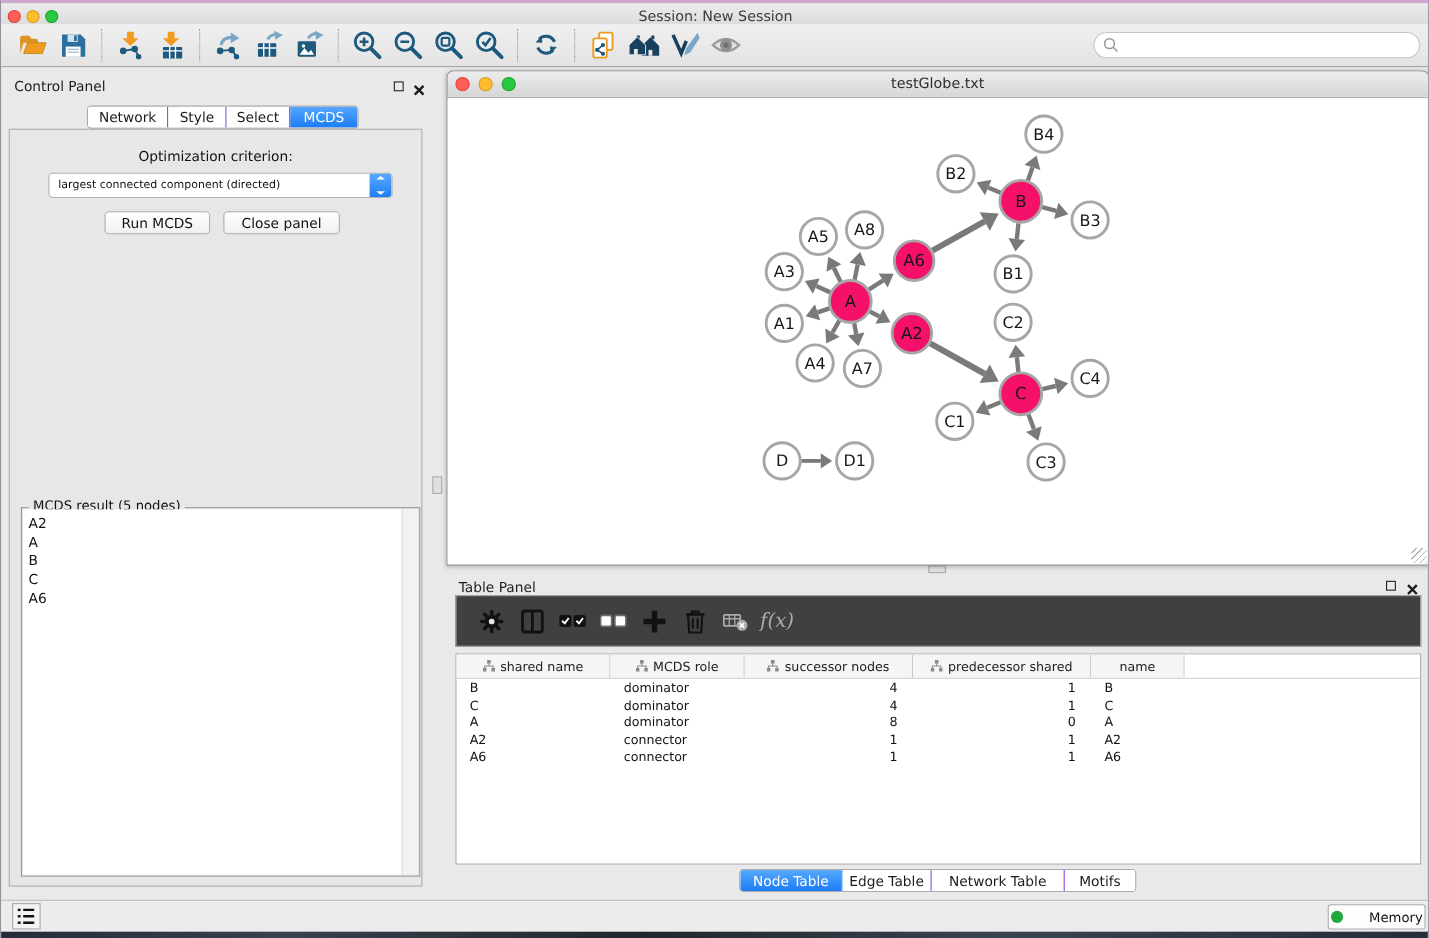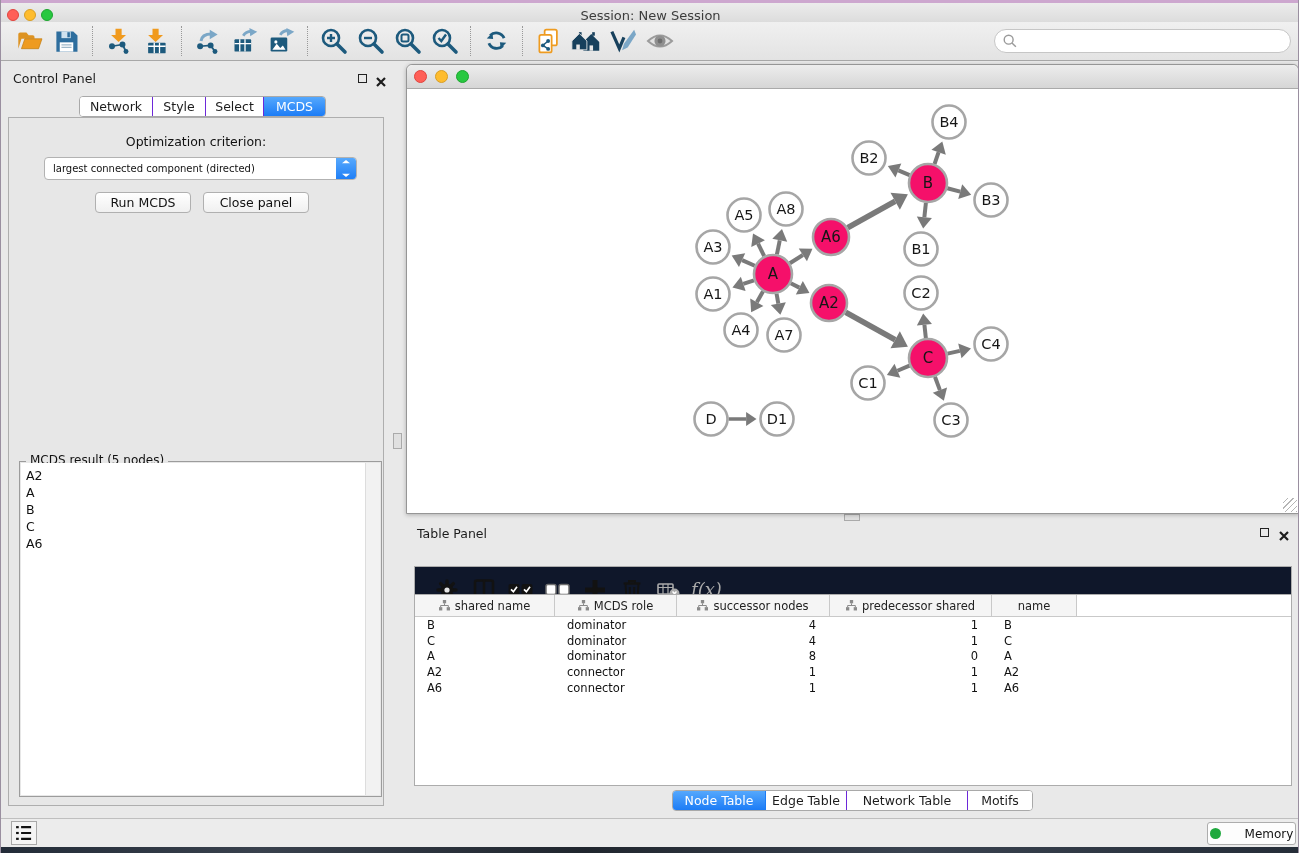--- a/index.html
+++ b/index.html
@@ -60,21 +60,21 @@
   .net-titlebar{position:absolute;left:0;top:0;right:0;height:24px;background:linear-gradient(#ededed,#d6d6d6);
           border-bottom:1px solid #aaa;border-radius:6px 6px 0 0;}
   .net-titlebar .tl{top:5px;width:13px;height:13px;}
   .net-title{position:absolute;left:0;top:4px;width:100%;text-align:center;font-size:13px;color:#2e2e2e;}
   .net-canvas{position:absolute;left:0;top:25px;right:0;bottom:0;background:#fff;}
   .resize-grip{position:absolute;right:1px;bottom:1px;width:14px;height:14px;
      background:repeating-linear-gradient(135deg,transparent 0 3px,#b5b5b5 3px 4px);}
 
   
   .tp-title{left:416px;top:526px;font-size:12.5px;color:#1c1c1c;}
-  .tp-toolbar{left:413px;top:566px;width:878px;height:47px;background:#0f172a;border:1px solid #acacac;
+  .tp-toolbar{left:413px;top:541px;width:878px;height:47px;background:#404040;border:1px solid #acacac;
               display:flex;align-items:center;padding-left:13px;}
   .tp-tbicon{width:37px;height:36px;display:flex;align-items:center;justify-content:center;flex:0 0 auto;}
   .fx{font-family:"DejaVu Serif","Liberation Serif",serif;font-style:italic;font-size:18px;color:#ababab;}
   .tablebox{left:413px;top:594px;width:878px;height:192px;background:#fff;border:1px solid #acacac;overflow:hidden;}
   .thead{display:flex;height:22px;background:#f5f5f5;border-bottom:1px solid #c9c9c9;}
   .th{display:flex;align-items:center;justify-content:center;gap:5px;font-size:11.5px;color:#222;
       border-right:1px solid #c9c9c9;background:#f5f5f5;}
   .th.filler{flex:1;background:#fff;border-right:none;}
   .trow{display:flex;height:15.8px;align-items:center;}
   .td{font-size:11.5px;color:#111;white-space:nowrap;overflow:hidden;}
@@ -304,20 +304,21 @@
   </div>
 
   <div class="abs vgrip"></div>
   <div class="abs hgrip"></div>
 
   <div class="abs netwin">
     <div class="net-titlebar">
       <div class="abs tl red" style="left:7px"></div>
       <div class="abs tl yellow" style="left:28px"></div>
       <div class="abs tl green" style="left:49px"></div>
+      <div class="net-title">testGlobe.txt</div>
     </div>
     <div class="net-canvas">
       <svg id="graph-svg" width="891" height="424">
           <line x1="347.0263340389897" y1="190.32455532033677" x2="336.2629972078114" y2="193.91233426406288" stroke="#7A7A7A" stroke-width="4"></line>
           <polygon points="325.4480076100355,197.51733079665482 333.8596661860834,186.70234119887897 338.6663282295394,201.1223273292468" fill="#7A7A7A"></polygon>
           <line x1="347.76156989649786" y1="175.79270645342405" x2="335.09029601508587" y2="170.09063320678865" stroke="#7A7A7A" stroke-width="4"></line>
           <polygon points="324.6943908560897,165.41247588524035 338.20906756278475,163.16002976745784 331.971524467387,177.02123664611946" fill="#7A7A7A"></polygon>
           <line x1="356.07722123286334" y1="201.36486284248917" x2="349.826832133583" y2="212.30304376622976" stroke="#7A7A7A" stroke-width="4"></line>
           <polygon points="344.1708482363151,222.2010155864486 343.2281842534371,208.53238783471784 356.42548001372893,216.0736996977417" fill="#7A7A7A"></polygon>
           <line x1="357.1776229985578" y1="166.05102610051415" x2="351.0716913173003" y2="153.62861336967993" stroke="#7A7A7A" stroke-width="4"></line>

